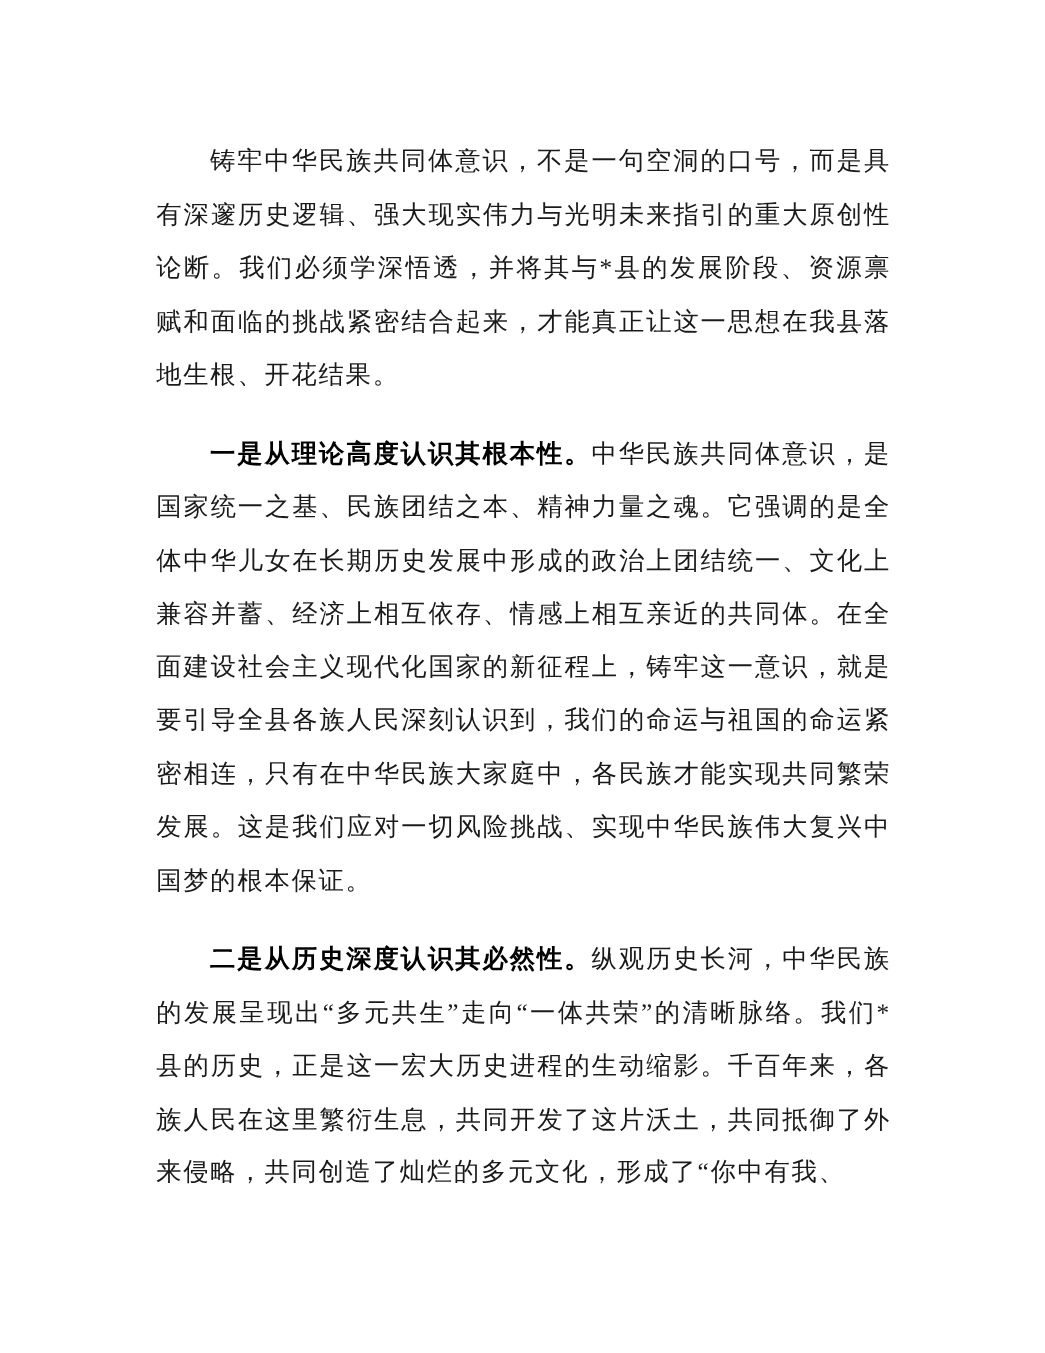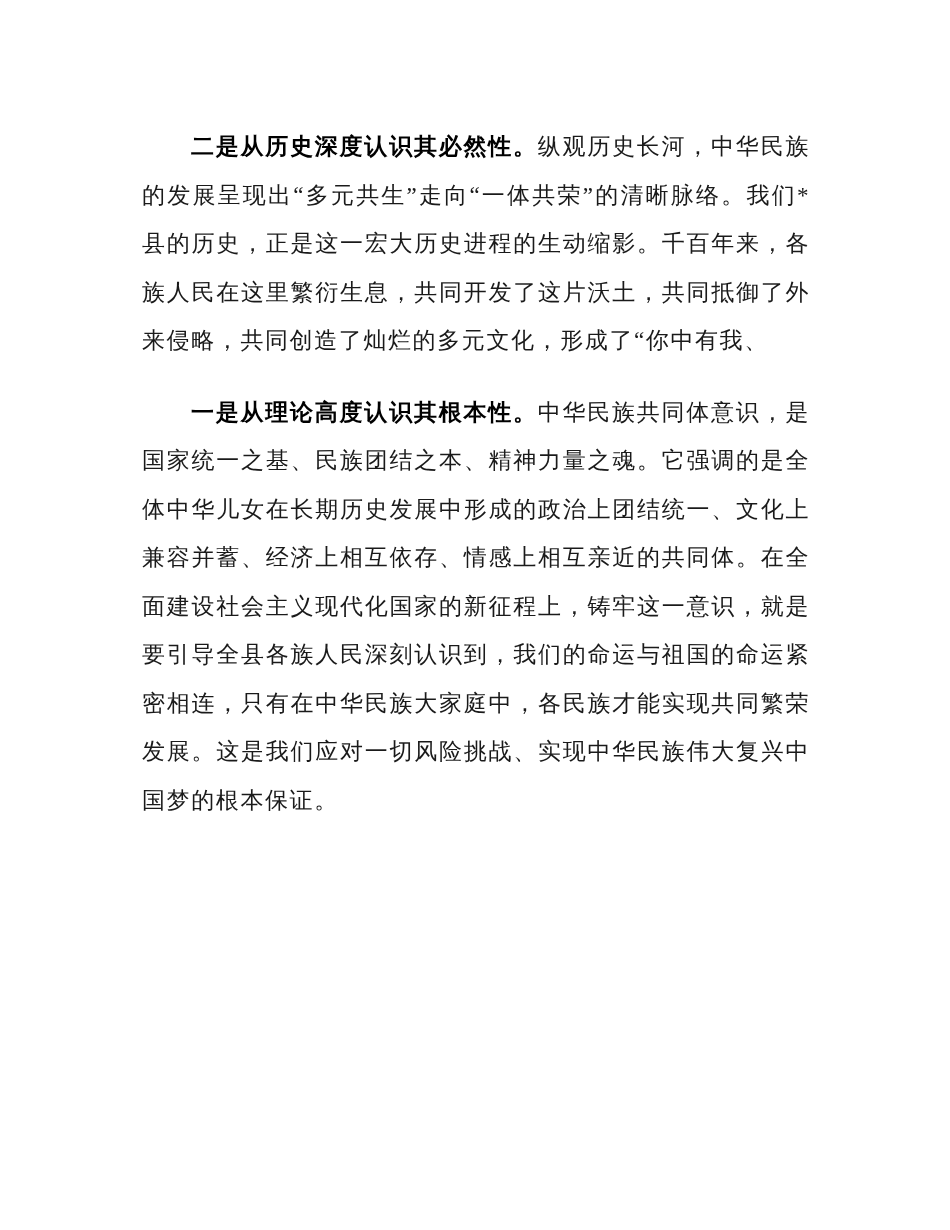--- a/index.html
+++ b/index.html
@@ -40,19 +40,20 @@
     font-weight: 700;
     color: #000000;
   }
 </style>
 </head>
 <body>
 
 <div class="page">
   <div class="doc-body">
 
+    <p class="para"><span class="run-in-heading"></span><span>铸牢中华民族共同体意识，不是一句空洞的口号，而是具有深邃历史逻辑、强大现实伟力与光明未来指引的重大原创性论断。我们必须学深悟透，并将其与*县的发展阶段、资源禀赋和面临的挑战紧密结合起来，才能真正让这一思想在我县落地生根、开花结果。</span></p>
+
+    <p class="para"><span class="run-in-heading">一是从理论高度认识其根本性。</span><span>中华民族共同体意识，是国家统一之基、民族团结之本、精神力量之魂。它强调的是全体中华儿女在长期历史发展中形成的政治上团结统一、文化上兼容并蓄、经济上相互依存、情感上相互亲近的共同体。在全面建设社会主义现代化国家的新征程上，铸牢这一意识，就是要引导全县各族人民深刻认识到，我们的命运与祖国的命运紧密相连，只有在中华民族大家庭中，各民族才能实现共同繁荣发展。这是我们应对一切风险挑战、实现中华民族伟大复兴中国梦的根本保证。</span></p>
 
     <p class="para"><span class="run-in-heading">二是从历史深度认识其必然性。</span><span>纵观历史长河，中华民族的发展呈现出“多元共生”走向“一体共荣”的清晰脉络。我们*县的历史，正是这一宏大历史进程的生动缩影。千百年来，各族人民在这里繁衍生息，共同开发了这片沃土，共同抵御了外来侵略，共同创造了灿烂的多元文化，形成了“你中有我、</span></p>
-
-    <p class="para"><span class="run-in-heading">一是从理论高度认识其根本性。</span><span>中华民族共同体意识，是国家统一之基、民族团结之本、精神力量之魂。它强调的是全体中华儿女在长期历史发展中形成的政治上团结统一、文化上兼容并蓄、经济上相互依存、情感上相互亲近的共同体。在全面建设社会主义现代化国家的新征程上，铸牢这一意识，就是要引导全县各族人民深刻认识到，我们的命运与祖国的命运紧密相连，只有在中华民族大家庭中，各民族才能实现共同繁荣发展。这是我们应对一切风险挑战、实现中华民族伟大复兴中国梦的根本保证。</span></p>
 
   </div>
 </div>
 
 </body></html>

